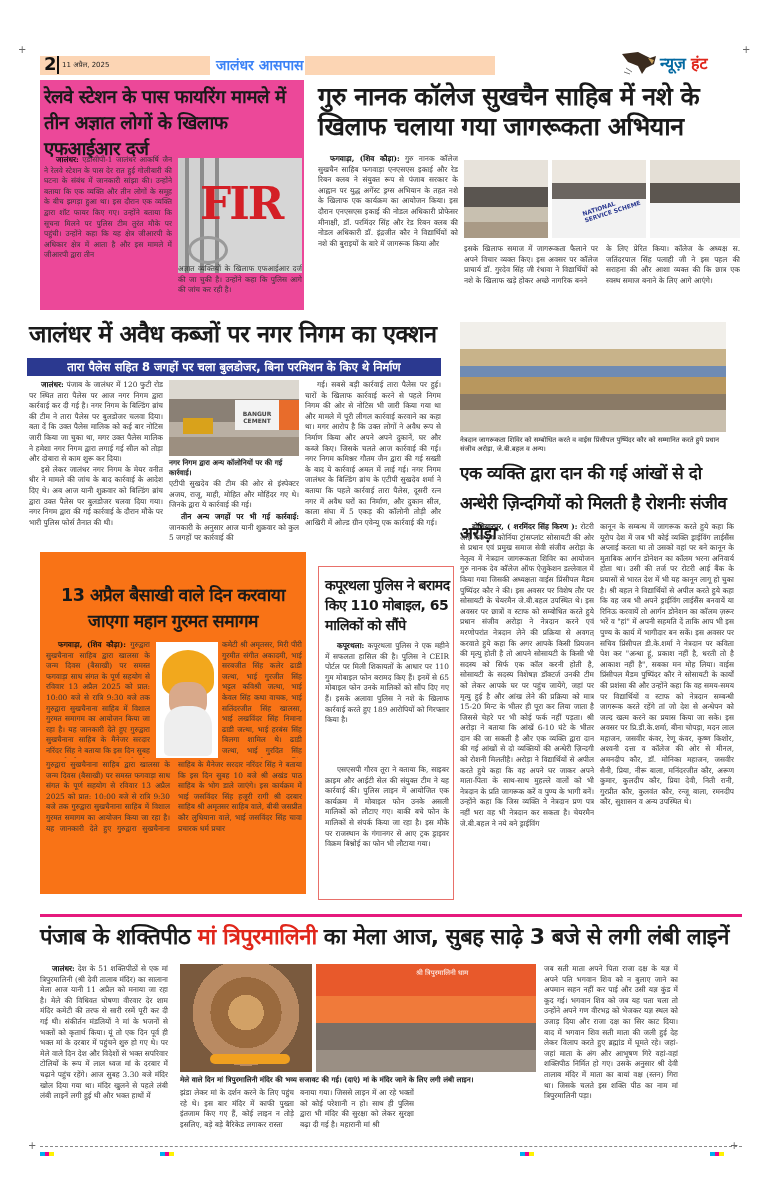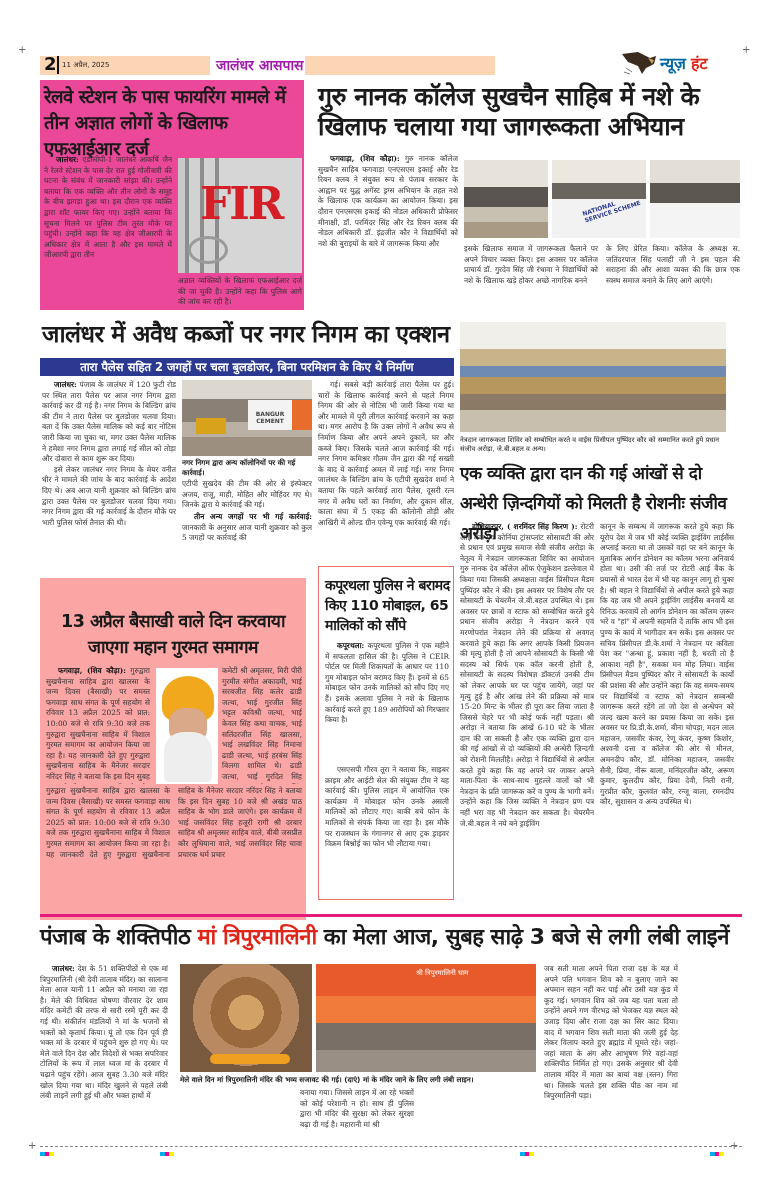--- a/index.html
+++ b/index.html
@@ -7,21 +7,21 @@
   .abs{position:absolute}
   .head-font{font-family:"DejaVu Sans",sans-serif;font-weight:bold;color:#1a1a1a;letter-spacing:-0.5px}
   .body-text{font-size:7.4px;line-height:10.6px;text-align:justify;color:#333}
   .body-text b{color:#111}
   .reg{position:absolute;font-size:10px;color:#666;font-family:"DejaVu Sans",sans-serif}
   
   .mast-bar{position:absolute;top:56px;height:19px;background:#fcd5b4}
   .pgnum{position:absolute;left:44px;top:53px;font:bold 18px "DejaVu Sans",sans-serif;color:#111}
   .pgsep{position:absolute;left:57px;top:56px;width:1.5px;height:18px;background:#111}
   .date{position:absolute;left:62px;top:60px;font:7px "DejaVu Sans",sans-serif;color:#222}
-  .section{position:absolute;left:212px;top:55px;font:bold 14px "DejaVu Sans",sans-serif;color:#a21caf;background:#fff;padding:0 4px}
+  .section{position:absolute;left:212px;top:55px;font:bold 14px "DejaVu Sans",sans-serif;color:#3b82f6;background:#fff;padding:0 4px}
   .logo{position:absolute;left:620px;top:50px;width:118px;height:26px}
   .logo .t1{font:bold 16px "DejaVu Sans",sans-serif;color:#0369a1}
   .logo .t2{font:bold 16px "DejaVu Sans",sans-serif;color:#e0261b}
   .photo{position:absolute;overflow:hidden}
   .caption{font:bold 7.2px "DejaVu Sans",sans-serif;color:#222;line-height:10px}
   .boxed-red{border:1.5px solid #e8706a}
 </style>
 </head>
 <body>
 
@@ -54,40 +54,40 @@
 
 <div class="abs" style="left:40px;top:80px;width:264px;height:230px;background:#ec4899">
   <h1 class="head-font" style="position:absolute;left:4px;top:4px;width:258px;font-size:18.5px;line-height:26px">रेलवे स्टेशन के पास फायरिंग मामले में तीन अज्ञात लोगों के खिलाफ एफआईआर दर्ज</h1>
   <div class="body-text" style="position:absolute;left:4px;top:75px;width:128px;height:150px;overflow:hidden;text-indent:12px">
     <b>जालंधर:</b> <span>एडीसीपी-1 जालंधर आकर्षि जैन ने रेलवे स्टेशन के पास देर रात हुई गोलीबारी की घटना के संबंध में जानकारी सांझा की। उन्होंने बताया कि एक व्यक्ति और तीन लोगों के समूह के बीच झगड़ा हुआ था। इस दौरान एक व्यक्ति द्वारा शॉट फायर किए गए। उन्होंने बताया कि सूचना मिलने पर पुलिस टीम तुरंत मौके पर पहुंची। उन्होंने कहा कि यह क्षेत्र जीआरपी के अधिकार क्षेत्र में आता है और इस मामले में जीआरपी द्वारा तीन</span>
   </div>
   <div class="photo" style="left:138px;top:78px;width:124px;height:115px;background:linear-gradient(90deg,#c9c9c9 0 6%,#8d8d8d 6% 9%,#d2d2d2 9% 18%,#8d8d8d 18% 21%,#d2d2d2 21% 30%,#8d8d8d 30% 33%,#d6d6d6 33%)">
     <div style="position:absolute;left:22px;top:20px;font:bold 44px 'DejaVu Serif',serif;color:#d41f26;letter-spacing:-2px">FIR</div>
     <div style="position:absolute;left:10px;top:78px;width:40px;height:28px;border:3px solid #9a9a9a;border-radius:50%"></div>
   </div>
-  <div class="body-text" style="position:absolute;left:138px;top:196px;width:124px;height:32px;overflow:hidden">अज्ञात व्यक्तियों के खिलाफ एफआईआर दर्ज की जा चुकी है। उन्होंने कहा कि पुलिस आगे की जांच कर रही है।</div>
+  <div class="body-text" style="position:absolute;left:138px;top:184px;width:124px;height:32px;overflow:hidden">अज्ञात व्यक्तियों के खिलाफ एफआईआर दर्ज की जा चुकी है। उन्होंने कहा कि पुलिस आगे की जांच कर रही है।</div>
 </div>
 
 <div class="abs" style="left:314px;top:80px;width:428px;height:230px">
   <h1 class="head-font" style="position:absolute;left:4px;top:2px;width:424px;font-size:25px;line-height:30px">गुरु नानक कॉलेज सुखचैन साहिब में नशे के खिलाफ चलाया गया जागरूकता अभियान</h1>
   <div class="body-text" style="position:absolute;left:4px;top:74px;width:140px;height:152px;overflow:hidden;text-indent:12px">
     <b>फगवाड़ा, (शिव कौड़ा):</b> <span>गुरु नानक कॉलेज सुखचैन साहिब फगवाड़ा एनएसएस इकाई और रेड रिबन क्लब ने संयुक्त रूप से पंजाब सरकार के आह्वान पर युद्ध अगेंस्ट ड्रग्स अभियान के तहत नशे के खिलाफ एक कार्यक्रम का आयोजन किया। इस दौरान एनएसएस इकाई की नोडल अधिकारी प्रोफेसर मीनाक्षी, डॉ. परमिंदर सिंह और रेड रिबन क्लब की नोडल अधिकारी डॉ. इंद्रजीत कौर ने विद्यार्थियों को नशे की बुराइयों के बारे में जागरूक किया और</span>
   </div>
   <div class="photo" style="left:150px;top:80px;width:84px;height:78px;background:linear-gradient(180deg,#e7e2da 0 35%,#5a5550 35% 60%,#c8c0b0 60% 80%,#a99a86 80%)"></div>
   <div class="photo" style="left:238px;top:80px;width:94px;height:78px;background:linear-gradient(180deg,#ece7df 0 30%,#6b6560 30% 50%,#f2f2f2 50%)">
     <div style="position:absolute;left:30px;top:40px;font:bold 6px 'DejaVu Sans',sans-serif;color:#2b3990;transform:rotate(-18deg)">NATIONAL SERVICE SCHEME</div>
   </div>
   <div class="photo" style="left:336px;top:80px;width:90px;height:78px;background:linear-gradient(180deg,#e4dfd6 0 30%,#5c5650 30% 55%,#f4f4f4 55%)"></div>
   <div class="body-text" style="position:absolute;left:150px;top:164px;width:134px;height:62px;overflow:hidden">इसके खिलाफ समाज में जागरूकता फैलाने पर अपने विचार व्यक्त किए। इस अवसर पर कॉलेज प्राचार्य डॉ. गुरदेव सिंह जी रंधावा ने विद्यार्थियों को नशे के खिलाफ खड़े होकर अच्छे नागरिक बनने</div>
   <div class="body-text" style="position:absolute;left:292px;top:164px;width:134px;height:62px;overflow:hidden">के लिए प्रेरित किया। कॉलेज के अध्यक्ष स. जतिंदरपाल सिंह पलाही जी ने इस पहल की सराहना की और आशा व्यक्त की कि छात्र एक स्वस्थ समाज बनाने के लिए आगे आएंगे।</div>
 </div>
 
-<div class="abs" style="left:40px;top:318px;width:414px;height:236px">
+<div class="abs" style="left:27px;top:318px;width:414px;height:236px">
   <h1 class="head-font" style="position:absolute;left:2px;top:0;width:414px;font-size:23.5px;line-height:32px;white-space:nowrap">जालंधर में अवैध कब्जों पर नगर निगम का एक्शन</h1>
-  <div style="position:absolute;left:0;top:40px;width:414px;height:18px;background:#2b3990;color:#fff;font:bold 11.5px 'DejaVu Sans',sans-serif;line-height:18px;text-align:center;white-space:nowrap;overflow:hidden">तारा पैलेस सहित 2 जगहों पर चला बुलडोजर, बिना परमिशन के किए थे निर्माण</div>
+  <div style="position:absolute;left:0;top:40px;width:414px;height:18px;background:#2b3990;color:#fff;font:bold 11.5px 'DejaVu Sans',sans-serif;line-height:18px;text-align:center;white-space:nowrap;overflow:hidden">तारा पैलेस सहित 8 जगहों पर चला बुलडोजर, बिना परमिशन के किए थे निर्माण</div>
   <div class="body-text" style="position:absolute;left:2px;top:62px;width:134px;height:172px;overflow:hidden;text-indent:12px">
     <b>जालंधर:</b> <span>पंजाब के जालंधर में 120 फुटी रोड पर स्थित तारा पैलेस पर आज नगर निगम द्वारा कार्रवाई कर दी गई है। नगर निगम के बिल्डिंग ब्रांच की टीम ने तारा पैलेस पर बुलडोजर चलवा दिया। बता दें कि उक्त पैलेस मालिक को कई बार नोटिस जारी किया जा चुका था, मगर उक्त पैलेस मालिक ने हमेशा नगर निगम द्वारा लगाई गई सील को तोड़ा और दोबारा से काम शुरू कर दिया।</span><br><span style="display:inline-block;text-indent:12px">इसे लेकर जालंधर नगर निगम के मेयर वनीत धीर ने मामले की जांच के बाद कार्रवाई के आदेश दिए थे। अब आज यानी शुक्रवार को बिल्डिंग ब्रांच द्वारा उक्त पैलेस पर बुलडोजर चलवा दिया गया। नगर निगम द्वारा की गई कार्रवाई के दौरान मौके पर भारी पुलिस फोर्स तैनात की थी।</span>
   </div>
   <div class="photo" style="left:142px;top:62px;width:130px;height:76px;background:linear-gradient(180deg,#dcd8d0 0 25%,#8a8075 25% 55%,#b9afa3 55% 75%,#9c8f80 75%)">
     <div style="position:absolute;left:66px;top:20px;width:44px;height:30px;background:#f3f3f3;font:bold 6px 'DejaVu Sans',sans-serif;color:#444;text-align:center;padding-top:10px">BANGUR CEMENT</div>
     <div style="position:absolute;left:110px;top:20px;width:20px;height:30px;background:#e86c2b"></div>
     <div style="position:absolute;left:14px;top:38px;width:30px;height:16px;background:#d9a21b"></div>
   </div>
   <div class="caption" style="position:absolute;left:142px;top:140px;width:130px">नगर निगम द्वारा अन्य कॉलोनियों पर की गई कार्रवाई।</div>
   <div class="body-text" style="position:absolute;left:142px;top:161px;width:130px;height:32px;overflow:hidden">एटीपी सुखदेव की टीम की ओर से इंस्पेक्टर अजय, राजू, माही, मोहित और मोहिंदर गए थे। जिनके द्वारा ये कार्रवाई की गई।</div>
@@ -100,21 +100,21 @@
 <div class="abs" style="left:460px;top:318px;width:282px;height:592px">
   <div class="photo" style="left:0;top:4px;width:266px;height:110px;background:linear-gradient(180deg,#f1efea 0 25%,#c8b38a 25% 40%,#6f8bb3 40% 50%,#b8975e 50% 65%,#8a7a66 65% 80%,#c9bfae 80%)"></div>
   <div class="caption" style="position:absolute;left:0;top:118px;width:266px;font-weight:normal;font-size:6.8px;line-height:9px">नेत्रदान जागरूकता शिविर को सम्बोधित करते व वाईस प्रिंसीपल पुष्पिंदर कौर को सम्मानित करते हुये प्रधान संजीव अरोड़ा, जे.बी.बहल व अन्य।</div>
   <h1 class="head-font" style="position:absolute;left:0;top:140px;width:282px;font-size:17px;line-height:30px">एक व्यक्ति द्वारा दान की गई आंखों से दो अन्धेरी ज़िन्दगियों को मिलती है रोशनीः संजीव अरोड़ा</h1>
   <div class="body-text" style="position:absolute;left:0;top:204px;width:134px;height:388px;overflow:hidden;text-indent:12px">
     <b>होशियारपुर, ( शरमिंदर सिंह किरण ):</b> <span>रोटरी आई बैंक एंव कोर्निया ट्रांसप्लांट सोसायटी की ओर से प्रधान एवं प्रमुख समाज सेवी संजीव अरोड़ा के नेतृत्व में नेत्रदान जागरूकता शिविर का आयोजन गुरु नानक देव कॉलेज ऑफ ऐजुकेशन डल्लेवाल में किया गया जिसकी अध्यक्षता वाईस प्रिंसीपल मैडम पुष्पिंदर कौर ने की। इस अवसर पर विशेष तौर पर सोसायटी के चेयरमैन जे.बी.बहल उपस्थित थे। इस अवसर पर छात्रों व स्टाफ को सम्बोधित करते हुये प्रधान संजीव अरोड़ा ने नेत्रदान करने एवं मरणोपरांत नेत्रदान लेने की प्रक्रिया से अवगत् करवाते हुये कहा कि अगर आपके किसी प्रियजन की मृत्यु होती है तो आपने सोसायटी के किसी भी सदस्य को सिर्फ एक कॉल करनी होती है, सोसायटी के सदस्य विशेषज्ञ डॉक्टर्ज उनकी टीम को लेकर आपके घर पर पहुंच जायेंगे, जहां पर मृत्यु हुई है और आंख लेने की प्रक्रिया को मात्र 15-20 मिन्ट के भीतर ही पूरा कर लिया जाता है जिससे चेहरे पर भी कोई फर्क नहीं पड़ता। श्री अरोड़ा ने बताया कि आंखें 6-10 घंटे के भीतर दान की जा सकती है और एक व्यक्ति द्वारा दान की गई आंखों से दो व्यक्तियों की अन्धेरी ज़िन्दगी को रोशनी मिलतीहै। अरोड़ा ने विद्यार्थियों से अपील करते हुये कहा कि वह अपने घर जाकर अपने माता-पिता के साथ-साथ मुहल्ले वालों को भी नेत्रदान के प्रति जागरूक करें व पुण्य के भागी बनें। उन्होंने कहा कि जिस व्यक्ति ने नेत्रदान प्रण पत्र नहीं भरा वह भी नेत्रदान कर सकता है। चेयरमैन जे.बी.बहल ने नये बने ड्राईविंग</span>
   </div>
   <div class="body-text" style="position:absolute;left:140px;top:204px;width:134px;height:388px;overflow:hidden">कानून के सम्बन्ध में जागरूक करते हुये कहा कि यूरोप देश में जब भी कोई व्यक्ति ड्राईविंग लाईसैंस अप्लाई करता था तो उसको वहां पर बने कानून के मुताबिक आर्गन डोनेशन का कॉलम भरना अनिवार्य होता था। उसी की तर्ज पर रोटरी आई बैंक के प्रयासों से भारत देश में भी यह कानून लागू हो चुका है। श्री बहल ने विद्यार्थियों से अपील करते हुये कहा कि वह जब भी अपने ड्राईविंग लाईसैंस बनवायें या रिनिऊ करवायें तो आर्गन डोनेशन का कॉलम ज़रूर भरें व "हां" में अपनी सहमति दें ताकि आप भी इस पुण्य के कार्य में भागीदार बन सकें। इस अवसर पर सचिव प्रिंसीपल डी.के.शर्मा ने नेत्रदान पर कविता पेश कर "अन्धा हूं, प्रकाश नहीं है, धरती तो है आकाश नहीं है", सबका मन मोह लिया। वाईस प्रिंसीपल मैडम पुष्पिंदर कौर ने सोसायटी के कार्यों की प्रशंसा की और उन्होंने कहा कि वह समय-समय पर विद्यार्थियों व स्टाफ को नेत्रदान सम्बन्धी जागरूक करते रहेंगे तां जो देश से अन्धेपन को जल्द खत्म करने का प्रयास किया जा सके। इस अवसर पर प्रि.डी.के.शर्मा, बीना चोपड़ा, मदन लाल महाजन, जसवीर कंवर, रेणू कंवर, कृष्ण किशोर, अश्वनी दत्ता व कॉलेज की ओर से मीनल, अमनदीप कौर, डॉ. मोनिका महाजन, जसवीर सैनी, प्रिया, नीरू बाला, मनिंदरजीत कौर, अरूण कुमार, कुलदीप कौर, प्रिया देवी, निती रानी, गुरप्रीत कौर, कुलवंत कौर, रन्जू बाला, रमनदीप कौर, सुशासन व अन्य उपस्थित थे।</div>
 </div>
 
-<div class="abs" style="left:40px;top:578px;width:266px;height:342px;background:#fca5a5">
+<div class="abs" style="left:40px;top:552px;width:266px;height:342px;background:#f97316">
   <h1 class="head-font" style="position:absolute;left:4px;top:30px;width:258px;font-size:17.5px;line-height:26px;text-align:center">13 अप्रैल बैसाखी वाले दिन करवाया जाएगा महान गुरमत समागम</h1>
   <div class="body-text" style="position:absolute;left:6px;top:88px;width:104px;height:118px;overflow:hidden;text-indent:12px">
     <b>फगवाड़ा, (शिव कौड़ा):</b> <span>गुरुद्वारा सुखचैनाना साहिब द्वारा खालसा के जन्म दिवस (बैसाखी) पर समस्त फगवाड़ा साध संगत के पूर्ण सहयोग से रविवार 13 अप्रैल 2025 को प्रात: 10:00 बजे से रात्रि 9:30 बजे तक गुरुद्वारा सुखचैनाना साहिब में विशाल गुरमत समागम का आयोजन किया जा रहा है। यह जानकारी देते हुए गुरुद्वारा सुखचैनाना साहिब के मैनेजर सरदार नरिंदर सिंह ने बताया कि इस दिन सुबह 10 बजे श्री अखंड पाठ साहिब के भोग डाले जाएंगे। इस कार्यक्रम में भाई जसविंदर सिंह हजूरी रागी श्री दरबार साहिब श्री अमृतसर साहिब वाले, बीबी जसप्रीत कौर लुधियाना वाले, भाई जसविंदर सिंह चावा प्रचारक धर्म प्रचार</span>
   </div>
   <div class="photo" style="left:116px;top:90px;width:62px;height:116px;background:#fff">
     <div style="position:absolute;left:6px;top:8px;width:52px;height:46px;background:#f2a81d;border-radius:50% 50% 30% 30%"></div>
     <div style="position:absolute;left:13px;top:40px;width:38px;height:36px;background:#d9a98a;border-radius:40%"></div>
     <div style="position:absolute;left:8px;top:64px;width:48px;height:50px;background:#eeeeee;border-radius:40% 40% 10% 10%"></div>
   </div>
   <div class="body-text" style="position:absolute;left:182px;top:88px;width:80px;height:118px;overflow:hidden">कमेटी श्री अमृतसर, मिरी पीरी गुरमीत संगीत अकादमी, भाई सरबजीत सिंह कलेर ढाडी जत्था, भाई गुरजीत सिंह भट्टल कविश्री जत्था, भाई केवल सिंह कथा वाचक, भाई सतिंदरजीत सिंह खालसा, भाई लखविंदर सिंह निमाना ढाडी जत्था, भाई हरबंस सिंह बिलगा शामिल थे। ढाडी जत्था, भाई गुरदित सिंह फगवाड़ा, भाई गुरमुख सिंह होशियारपुर वाले, भाई गुरदीप सिंह पेरेमपुर वाले, भाई सुच्चा सिंह फगवाड़ा वाले, भाई शमशेर सिंह हजूरी रागी गुरुद्वारा सुखचैनाना साहिब आदि गुरबाणी के सुंदर कीर्तन से संगत को निहाल करेंगे। इस अवसर पर संगत के लिए गुरु का लंगर अटूट चलेगा।</div>
@@ -140,20 +140,21 @@
   <div class="body-text" style="position:absolute;left:0;top:44px;width:128px;height:180px;overflow:hidden;text-indent:12px">
     <b>जालंधर:</b> <span>देश के 51 शक्तिपीठों से एक मां त्रिपुरमालिनी (श्री देवी तालाब मंदिर) का सालाना मेला आज यानी 11 अप्रैल को मनाया जा रहा है। मेले की विधिवत घोषणा वीरवार देर शाम मंदिर कमेटी की तरफ से सारी रस्में पूरी कर दी गई थी। संकीर्तन मंडलियों ने मां के भजनों से भक्तों को कृतार्थ किया। यूं तो एक दिन पूर्व ही भक्त मां के दरबार में पहुंचने शुरु हो गए थे। पर मेले वाले दिन देश और विदेशों से भक्त सपरिवार टोलियों के रूप में लाल ध्वज मां के दरबार में चढ़ाने पहुंच रहेंगे। आज सुबह 3.30 बजे मंदिर खोल दिया गया था। मंदिर खुलने से पहले लंबी लंबी लाइनें लगी हुई थी और भक्त हाथों में</span>
   </div>
   <div class="photo" style="left:140px;top:44px;width:132px;height:108px;background:radial-gradient(circle at 50% 45%,#d2a166 0 20%,#9a6a3e 20% 40%,#b98a62 40% 60%,#7a5a3e 60%)">
     <div style="position:absolute;left:30px;top:90px;width:80px;height:10px;background:#f0a020;border-radius:5px"></div>
   </div>
   <div class="photo" style="left:276px;top:44px;width:220px;height:108px;background:linear-gradient(180deg,#e8592b 0 30%,#f07a3a 30% 55%,#7a6f66 55% 80%,#9a8f84 80%)">
     <div style="position:absolute;left:100px;top:4px;font:7px 'DejaVu Sans',sans-serif;color:#fff">श्री त्रिपुरमालिनी धाम</div>
   </div>
   <div class="caption" style="position:absolute;left:140px;top:155px;width:360px;white-space:nowrap;overflow:hidden">मेले वाले दिन मां त्रिपुरमालिनी मंदिर की भव्य सजावट की गई। (दाएं) मां के मंदिर जाने के लिए लगी लंबी लाइन।</div>
+  <div class="body-text" style="position:absolute;left:140px;top:168px;width:114px;height:56px;overflow:hidden">झंडा लेकर मां के दर्शन करने के लिए पहुंच रहे थे। इस बार मंदिर में काफी पुख्ता इंतजाम किए गए हैं, कोई लाइन न तोड़े इसलिए, बड़े बड़े बैरिकेड लगाकर रास्ता</div>
   <div class="body-text" style="position:absolute;left:260px;top:168px;width:114px;height:56px;overflow:hidden">बनाया गया। जिससे लाइन में आ रहे भक्तों को कोई परेशानी न हो। साथ ही पुलिस द्वारा भी मंदिर की सुरक्षा को लेकर सुरक्षा बढ़ा दी गई है। महारानी मां श्री</div>
   <div class="body-text" style="position:absolute;left:504px;top:44px;width:134px;height:180px;overflow:hidden">जब सती माता अपने पिता राजा दक्ष के यज्ञ में अपने पति भगवान शिव को न बुलाए जाने का अपमान सहन नहीं कर पाई और उसी यज्ञ कुंड में कूद गई। भगवान शिव को जब यह पता चला तो उन्होंने अपने गण वीरभद्र को भेजकर यज्ञ स्थल को उजाड़ दिया और राजा दक्ष का सिर काट दिया। बाद में भगवान शिव सती माता की जली हुई देह लेकर विलाप करते हुए ब्रह्मांड में घूमते रहे। जहां-जहां माता के अंग और आभूषण गिरे वहां-वहां शक्तिपीठ निर्मित हो गए। उसके अनुसार श्री देवी तालाब मंदिर में माता का बायां वक्ष (स्तन) गिरा था। जिसके चलते इस शक्ति पीठ का नाम मां त्रिपुरमालिनी पड़ा।</div>
 </div>
 
 <div class="abs" style="left:40px;top:1146px;width:702px;border-top:1px dashed #888"></div>
 <div class="abs" style="left:40px;top:1152px;width:14px;height:4px;background:linear-gradient(90deg,#00aeef 0 33%,#ec008c 33% 66%,#fff200 66%)"></div>
 <div class="abs" style="left:160px;top:1152px;width:14px;height:4px;background:linear-gradient(90deg,#00aeef 0 33%,#ec008c 33% 66%,#fff200 66%)"></div>
 <div class="abs" style="left:520px;top:1152px;width:14px;height:4px;background:linear-gradient(90deg,#00aeef 0 33%,#ec008c 33% 66%,#fff200 66%)"></div>
 <div class="abs" style="left:710px;top:1152px;width:14px;height:4px;background:linear-gradient(90deg,#00aeef 0 33%,#ec008c 33% 66%,#fff200 66%)"></div>
 

